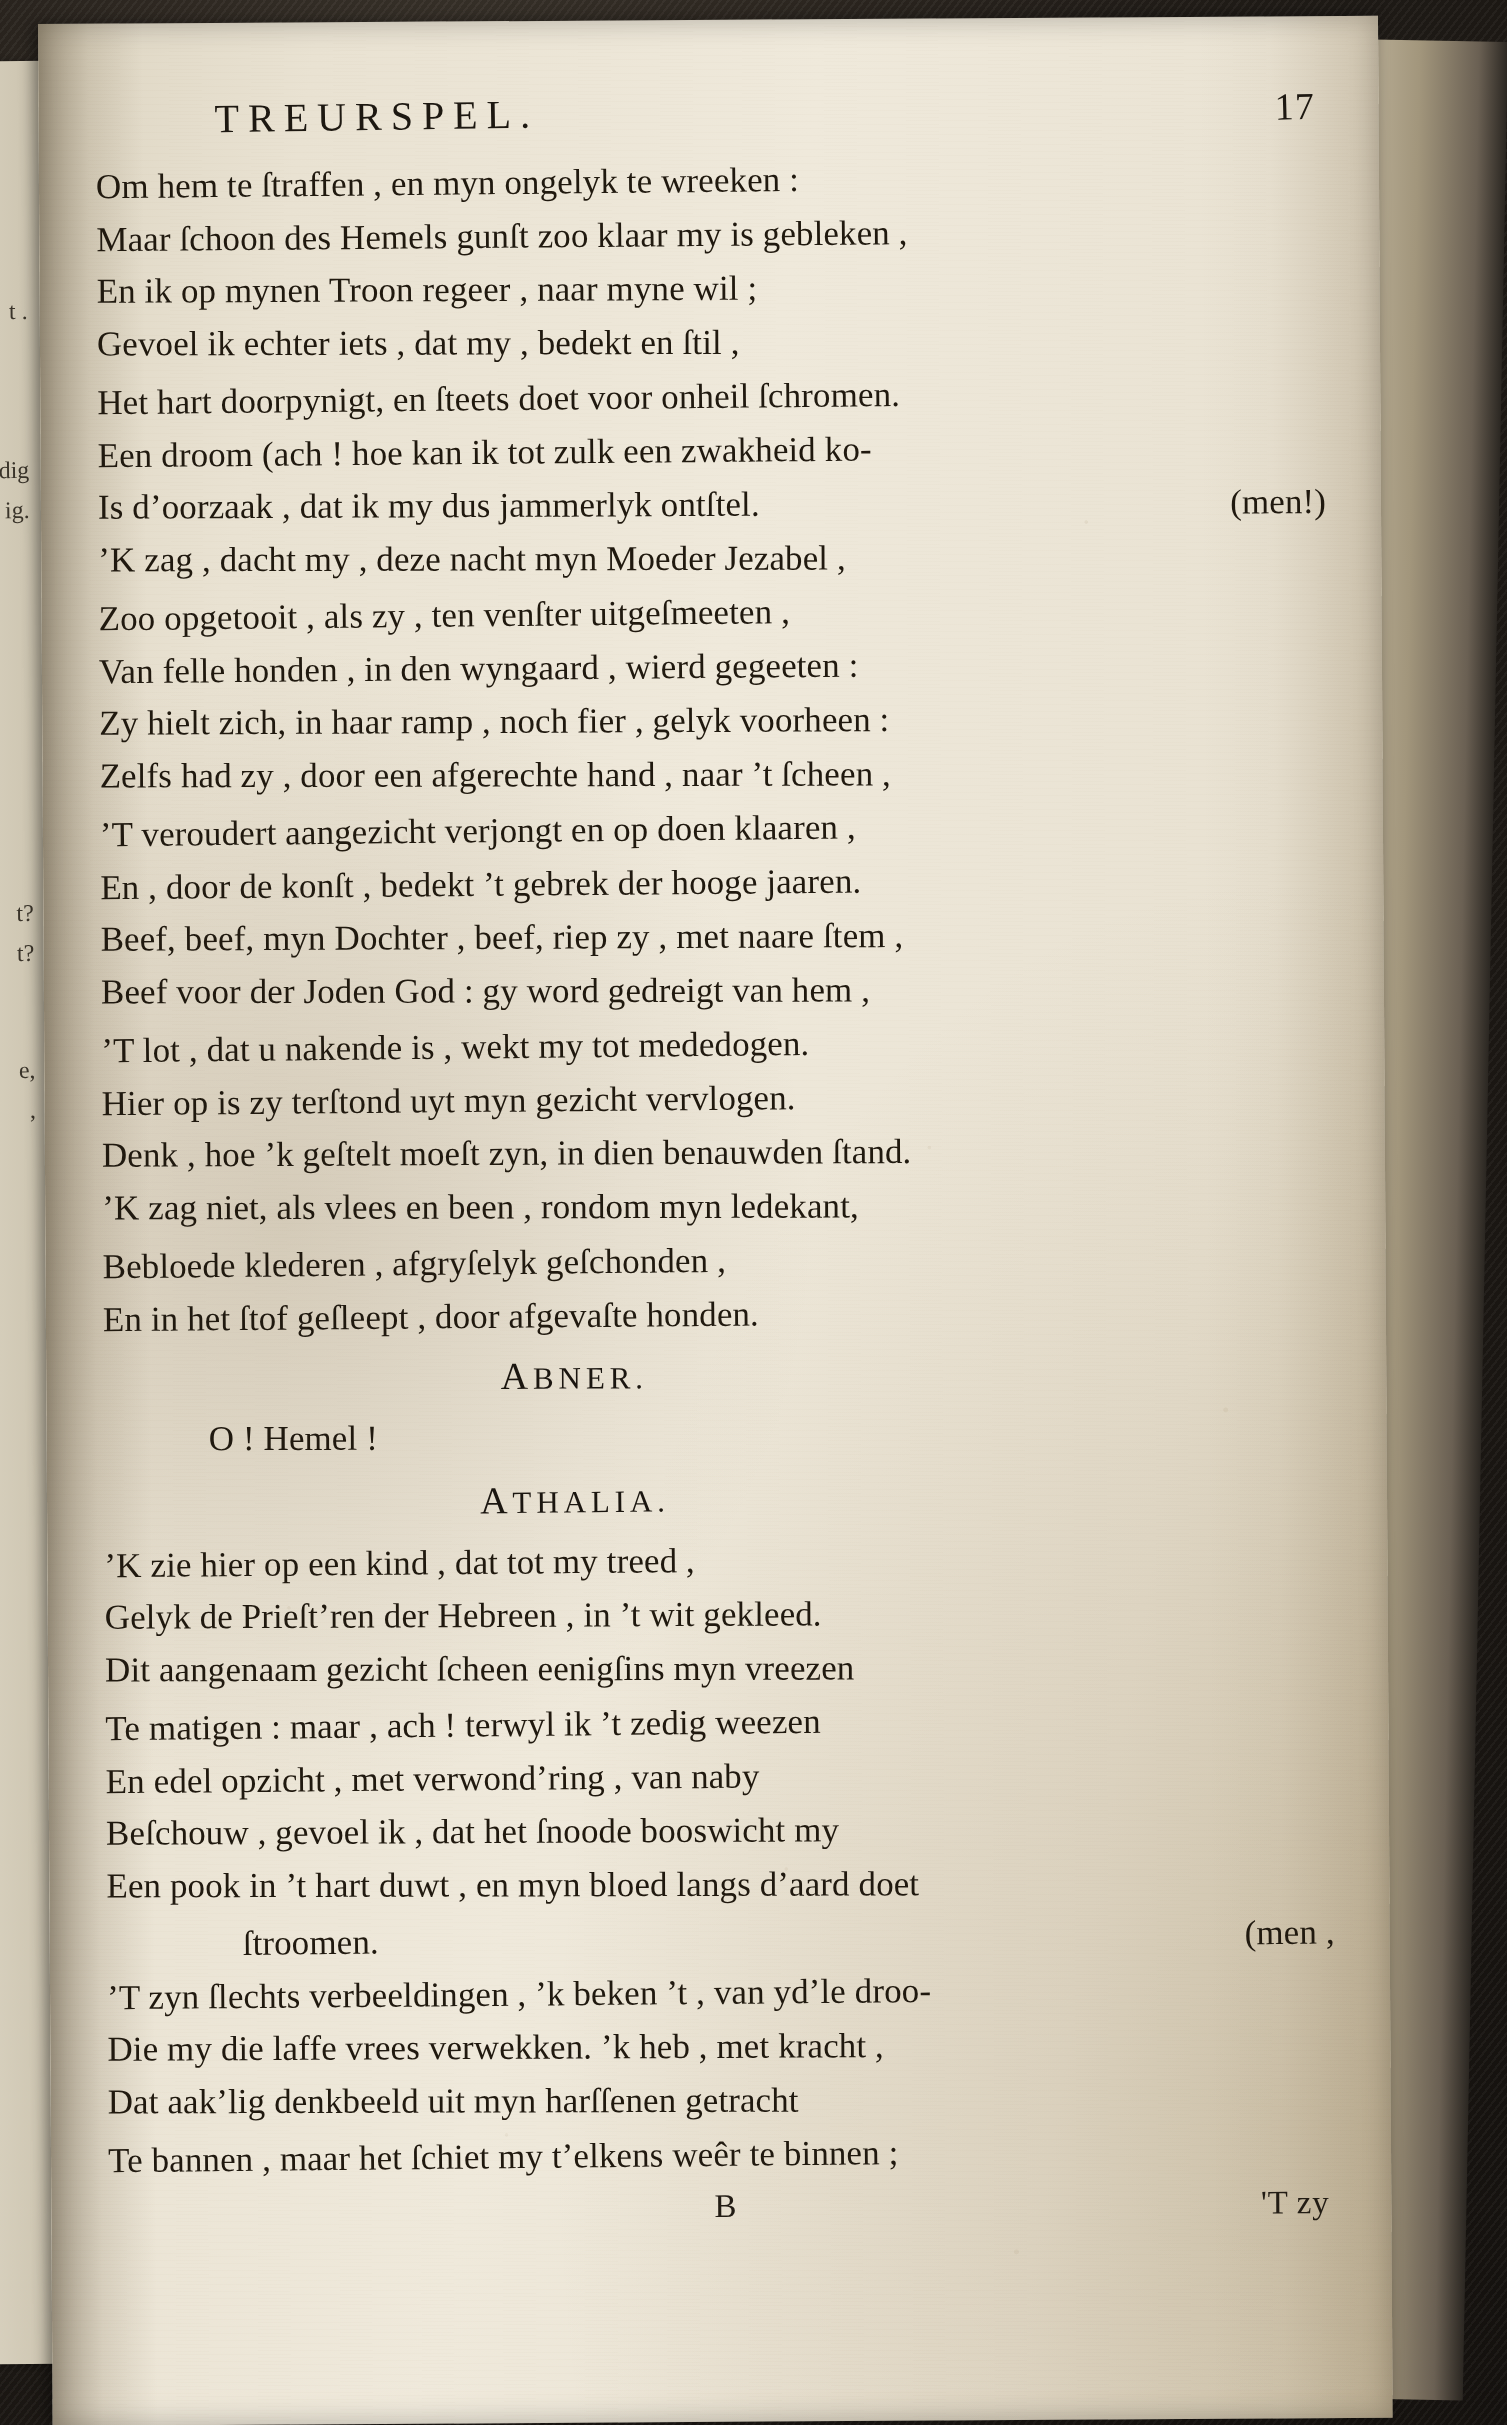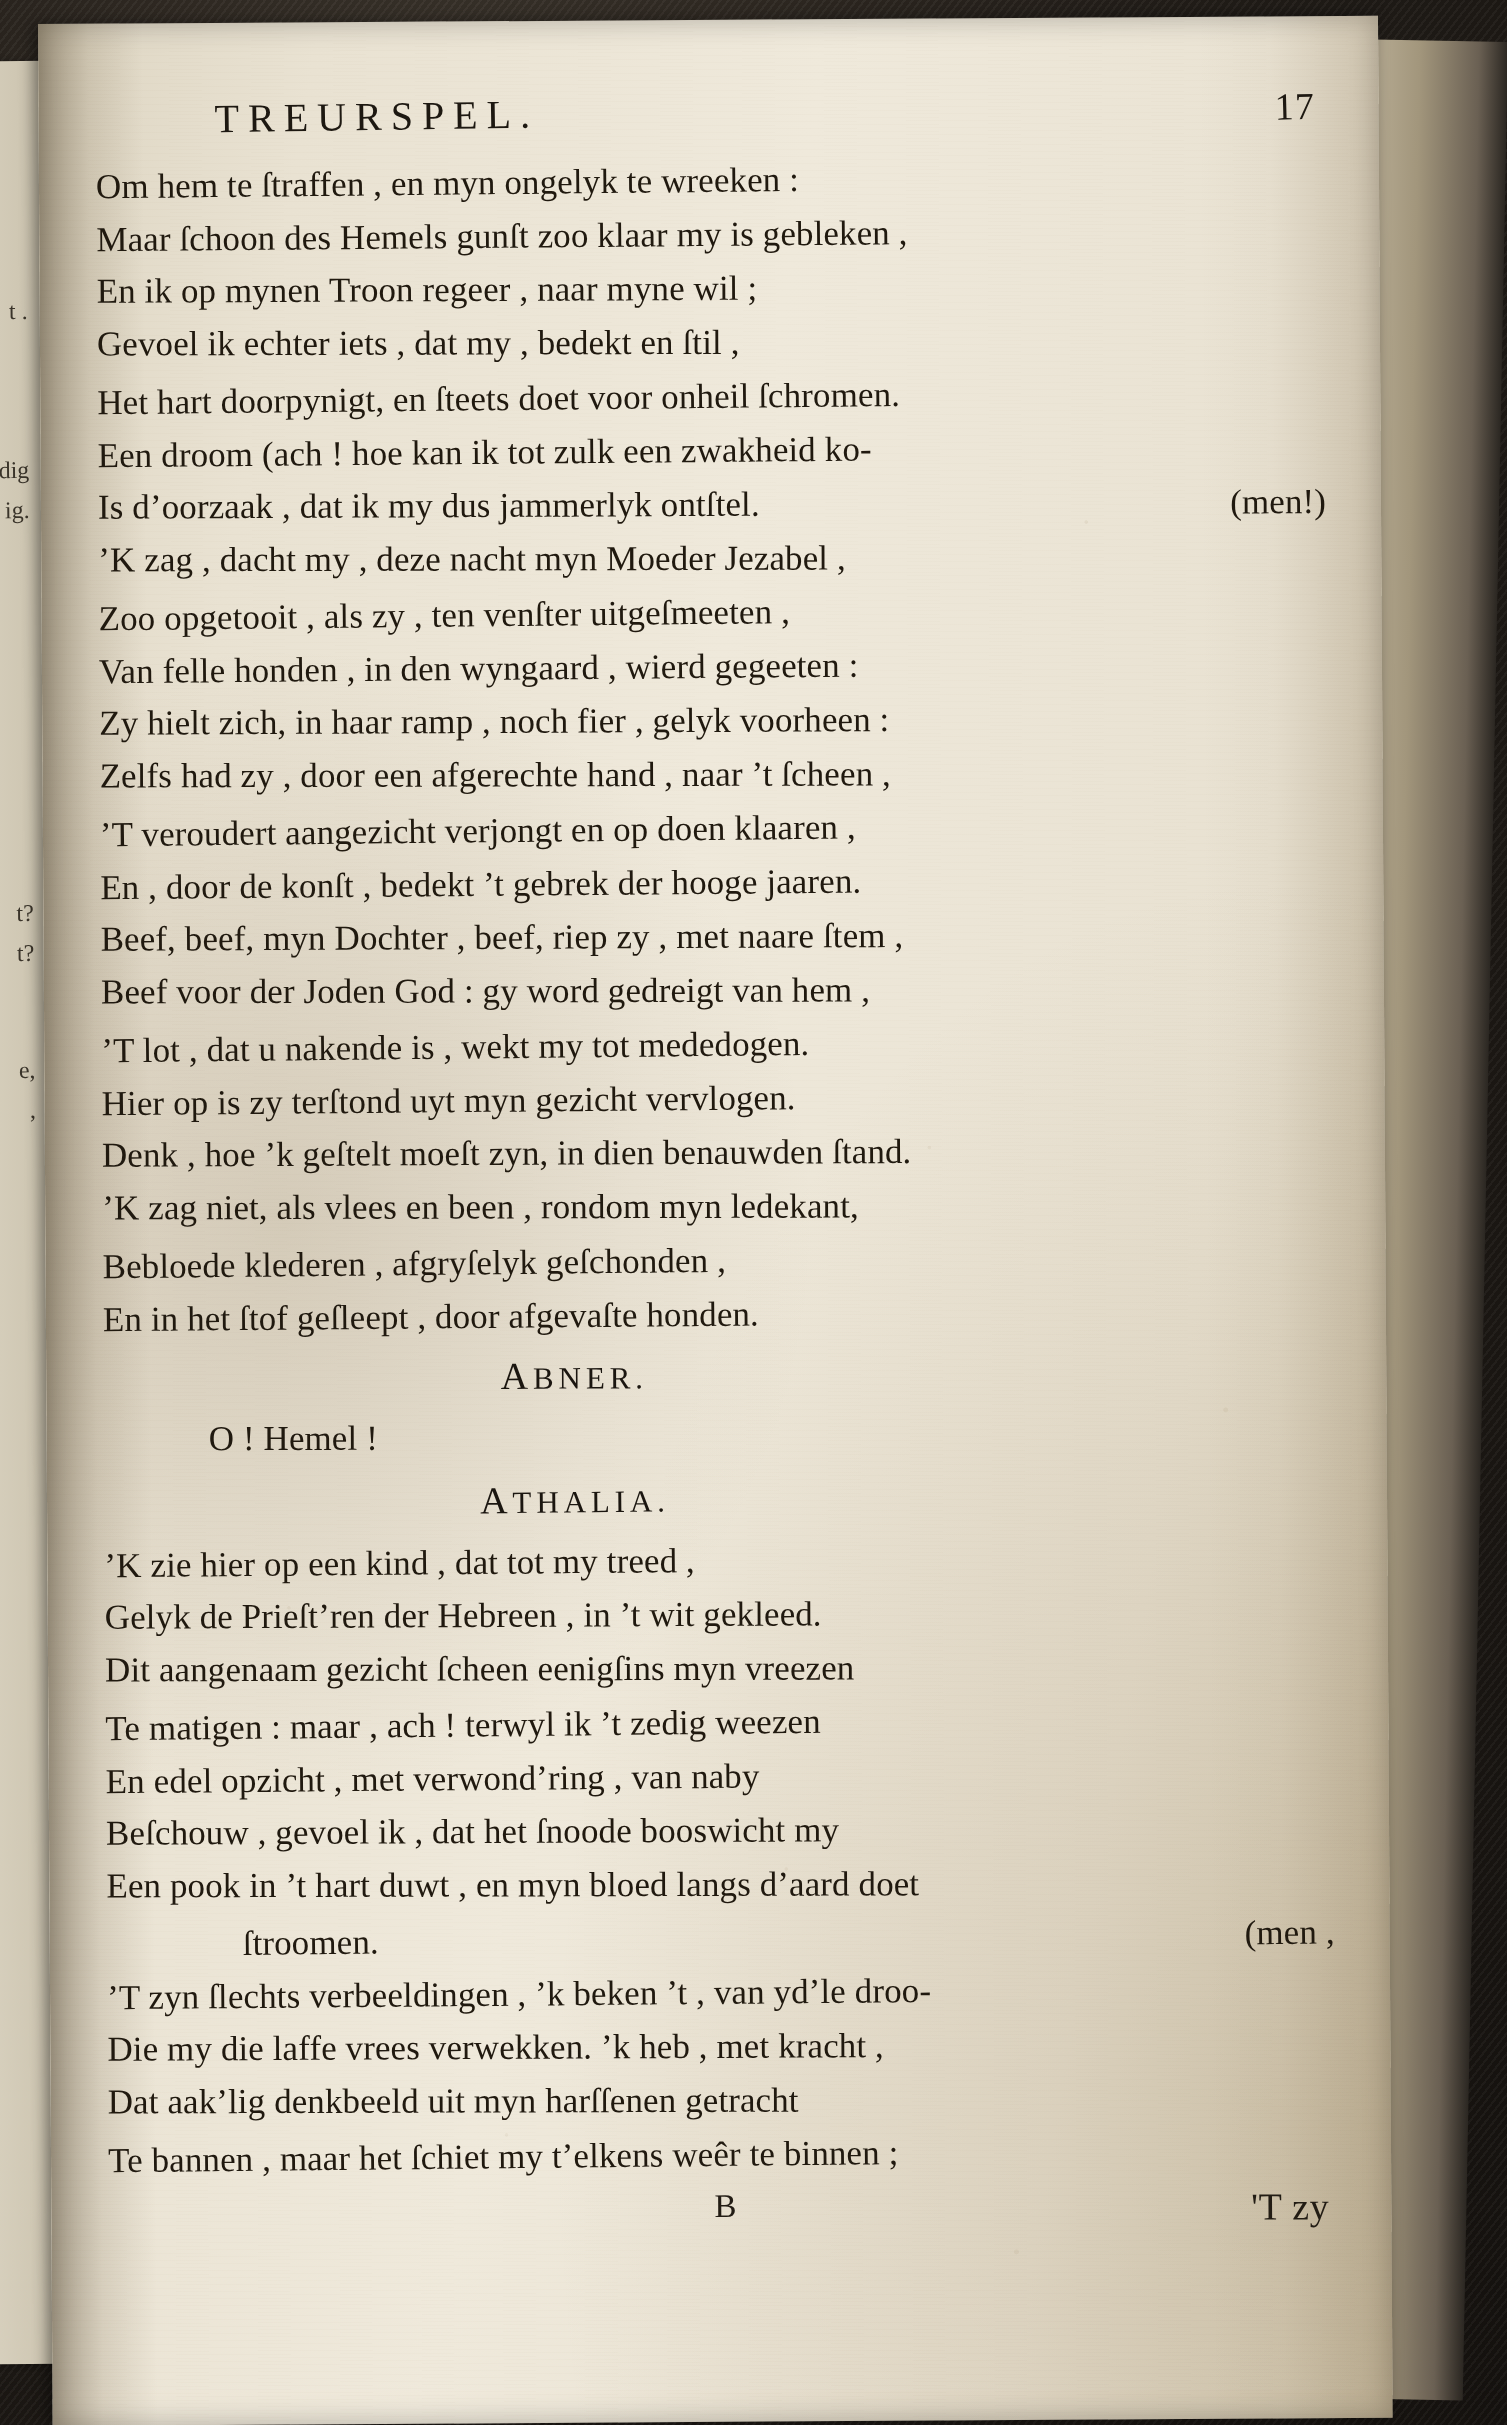--- a/index.html
+++ b/index.html
@@ -192,21 +192,21 @@
   }
   .footline .sig {
     position: absolute;
     left: 50%;
     transform: translateX(-52%);
     font-size: 33px;
   }
   .footline .catch {
     position: absolute;
     right: 14px;
-    font-size: 38px;
+    font-size: 33px;
     letter-spacing: 0.7px;
   }
 
   
   .w0 { transform: rotate(-0.25deg); }
   .w1 { transform: rotate(-0.15deg); }
   .w2 { transform: rotate(0.08deg); }
   .w3 { transform: rotate(0.2deg); }
 </style>
 </head>

